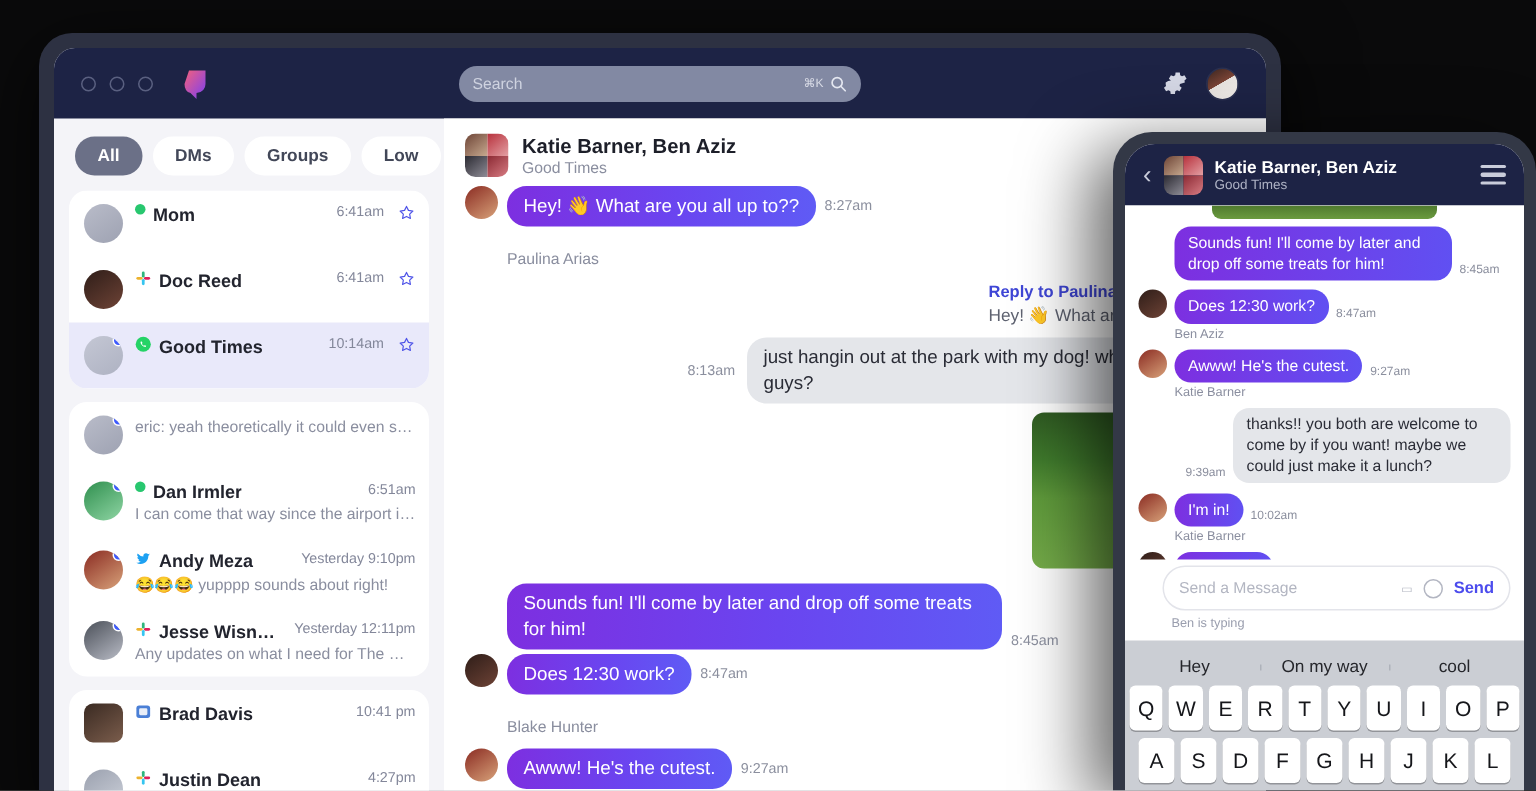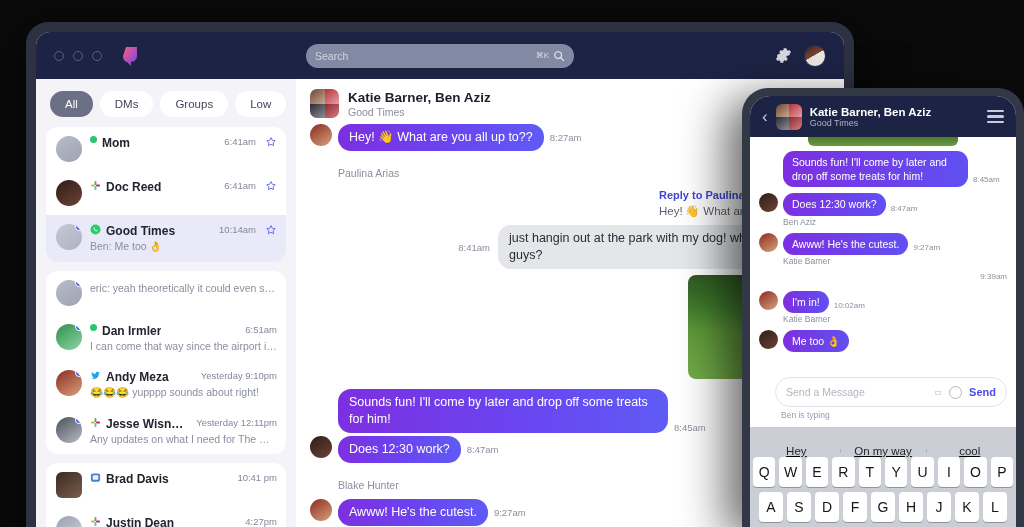--- a/index.html
+++ b/index.html
@@ -54,21 +54,21 @@
 
   
   #lbody { flex: 1; display: flex; min-height: 0; background: #f4f4f8; }
 
   
   #sidebar { width: 260px; flex: none; background: #f4f4f8; display: flex; flex-direction: column; min-height: 0; }
   #filters { display: flex; gap: 7px; padding: 12px 12px 10px 14px; flex: none; }
   .pill {
     height: 26px; padding: 0 15px; border-radius: 14px; background: #ffffff;
     display: flex; align-items: center; justify-content: center;
-    font-size: 11.5px; color: #424758; font-weight: 400;
+    font-size: 11.5px; color: #424758; font-weight: 700;
   }
   .pill.active { background: #6b7087; color: #ffffff; }
   #convs { flex: 1; overflow: hidden; padding: 0 10px 0 10px; }
   .group { background: #ffffff; border-radius: 12px; overflow: hidden; margin-bottom: 9px; }
   .conv { display: flex; padding: 9px 9px 9px 10px; gap: 8px; align-items: flex-start; position: relative; }
   .conv.sel { background: #e9e9fa; }
   .av { width: 26px; height: 26px; border-radius: 50%; flex: none; position: relative; overflow: hidden; }
   .av.sq { border-radius: 6px; }
   .badge-dot { position: absolute; right: -1px; top: -1px; width: 8px; height: 8px; border-radius: 50%; background: #3d5afe; border: 1.5px solid #fff; }
   .cbody { flex: 1; min-width: 0; }
@@ -127,21 +127,21 @@
   .ptime { font-size: 8px; color: #8b8f9e; align-self: flex-end; padding-bottom: 3px; white-space: nowrap; }
   .pname { font-size: 8.5px; color: #8a8e9f; margin: 0 0 6px 24px; display: flex; align-items: center; gap: 5px; }
   #pinputwrap { flex: none; padding: 4px 9px 2px 9px; background: #fff; margin-left: 16px; }
   #pinput { height: 30px; border: 1px solid #e3e4ea; border-radius: 16px; display: flex; align-items: center; padding: 0 10px; gap: 7px; }
   #pinput .ph { flex: 1; font-size: 10.5px; color: #b3b6c2; }
   #pinput .gifico { font-size: 8px; color: #b3b6c2; letter-spacing: .3px; }
   #pinput .emoji { width: 13px; height: 13px; border-radius: 50%; border: 1.3px solid #b3b6c2; }
   #psend { font-size: 11px; font-weight: 700; color: #4c4ced; }
   #ptyping { font-size: 8.5px; color: #9a9eae; padding: 3px 0 5px 6px; }
   #keyboard { background: #cbced4; flex: none; padding: 5px 3px 0 3px; }
-  #predict { display: flex; align-items: flex-end; height: 25px; text-decoration: underline; }
+  #predict { display: flex; align-items: center; height: 25px; }
   #predict .pw { flex: 1; text-align: center; font-size: 11.5px; color: #25262b; position: relative; }
   #predict .pw + .pw::before { content: ""; position: absolute; left: 0; top: 4px; bottom: 4px; width: 1px; background: #aeb2ba; }
   .krow { display: flex; justify-content: center; gap: 4px; margin-bottom: 5px; }
   .key {
     width: 24px; height: 30px; background: #fff; border-radius: 4px;
     display: flex; align-items: center; justify-content: center;
     font-size: 14px; color: #15161a; box-shadow: 0 1px 0 rgba(0,0,0,.28);
   }
 </style>
 </head>
@@ -238,21 +238,20 @@
                       <svg class="svcicon" viewBox="0 0 24 24">
                         <circle cx="12" cy="12" r="11" fill="#25d366"></circle>
                         <path d="M8 8.5c0 4 3.5 7.5 7.5 7.5l.8-1.7-2.3-1-1 .9c-1.3-.6-2.4-1.7-3-3l.9-1-1-2.3z" fill="#fff"></path>
                       </svg>
                       <span class="cname">Good Times</span>
                       <span class="ctime">10:14am</span>
                       <svg class="star" viewBox="0 0 24 24">
                         <path d="M12 3.2l2.6 5.3 5.9.9-4.3 4.1 1 5.8-5.2-2.7-5.2 2.7 1-5.8L3.5 9.4l5.9-.9z" fill="none" stroke="#4f54e8" stroke-width="1.6" stroke-linejoin="round"></path>
                       </svg>
                     </div>
-                    <div class="cprev">Ben: Me too 👌</div>
                   </div>
                 </div>
               </div>
               <div class="group">
                 <div class="conv">
                   <div class="av" style="background:linear-gradient(145deg,#b9bcc9,#9ea2b2)">
                     <span class="badge-dot"></span>
                   </div>
                   <div class="cbody">
                     <div class="cprev">eric: yeah theoretically it could even sho...</div>
@@ -354,21 +353,21 @@
           <div id="msgs">
               <div class="m">
                 <div class="mav" style="background:linear-gradient(145deg,#8a2b22,#d8a27a)"></div>
                 <div class="bub me">Hey! 👋 What are you all up to??</div>
                 <div class="mtime">8:27am</div>
               </div>
               <div class="mname">Paulina Arias</div>
               <div class="right-col">
                 <div class="rquote"><span class="rl">Reply to Paulina Arias:</span><br><span>Hey! 👋 What are you all up to??</span></div>
                 <div class="rrow" style="margin-top:6px">
-                  <div class="mtime">8:41am</div>
+                  <div class="mtime">8:13am</div>
                   <div class="bub them">just hangin out at the park with my dog! what about you guys?</div>
                 </div>
                 <div id="dogimg" style="background:linear-gradient(180deg,#2f5a22 0%,#3f7a2c 30%,#5f9a3b 55%,#74ab49 100%)"></div>
               </div>
               <div class="m" style="margin-top:10px">
                 <div style="width:22px;flex:none"></div>
                 <div class="bub me">Sounds fun! I'll come by later and drop off some treats for him!</div>
                 <div class="mtime" style="align-self:flex-end">8:45am</div>
               </div>
               <div class="m">
@@ -433,20 +432,21 @@
           <div class="pm">
             <div class="pav" style="background:linear-gradient(145deg,#8a2b22,#d8a27a);"></div>
             <div class="pbub me">Awww! He's the cutest.</div>
             <div class="ptime">9:27am</div>
           </div>
           <div class="pname">
             <span>Katie Barner</span>
           </div>
           <div class="pm" style="justify-content:flex-end">
             <div class="ptime">9:39am</div>
+            <div class="pbub them">thanks!! you both are welcome to come by if you want! maybe we could just make it a lunch?</div>
           </div>
           <div style="height:6px"></div>
           <div class="pm">
             <div class="pav" style="background:linear-gradient(145deg,#8a2b22,#d8a27a);"></div>
             <div class="pbub me">I'm in!</div>
             <div class="ptime">10:02am</div>
           </div>
           <div class="pname">
             <span>Katie Barner</span>
           </div>

